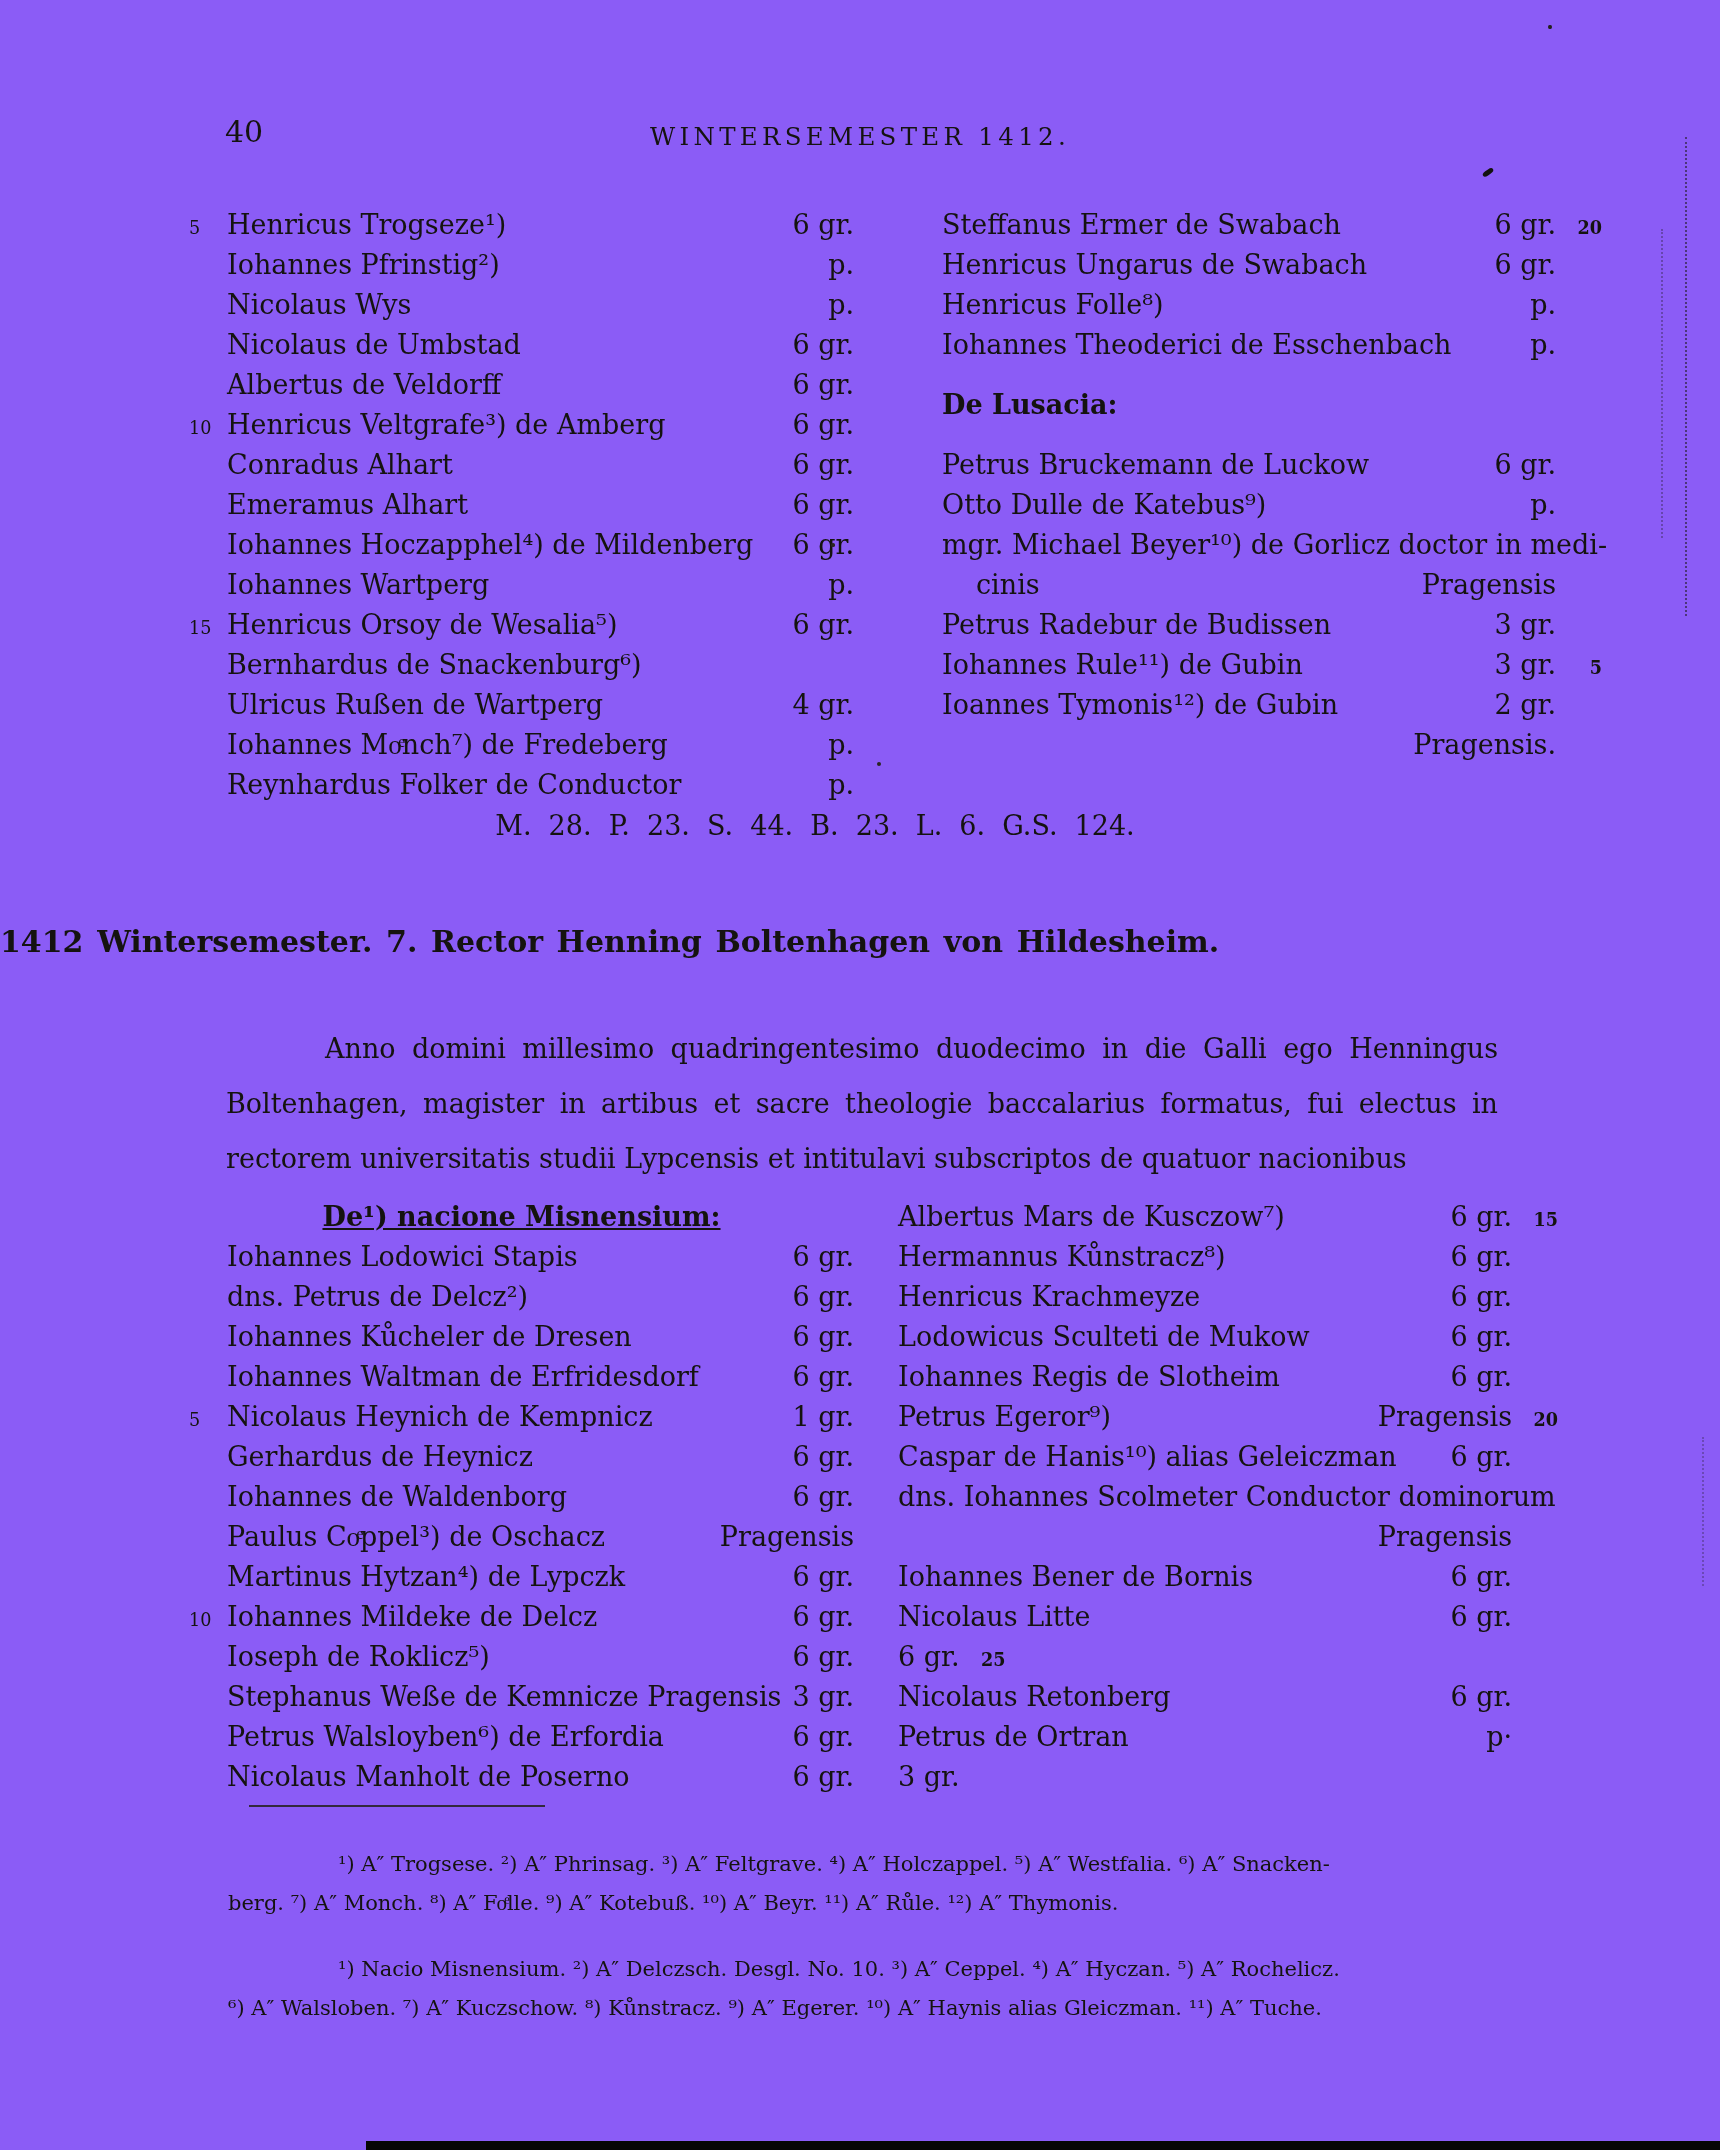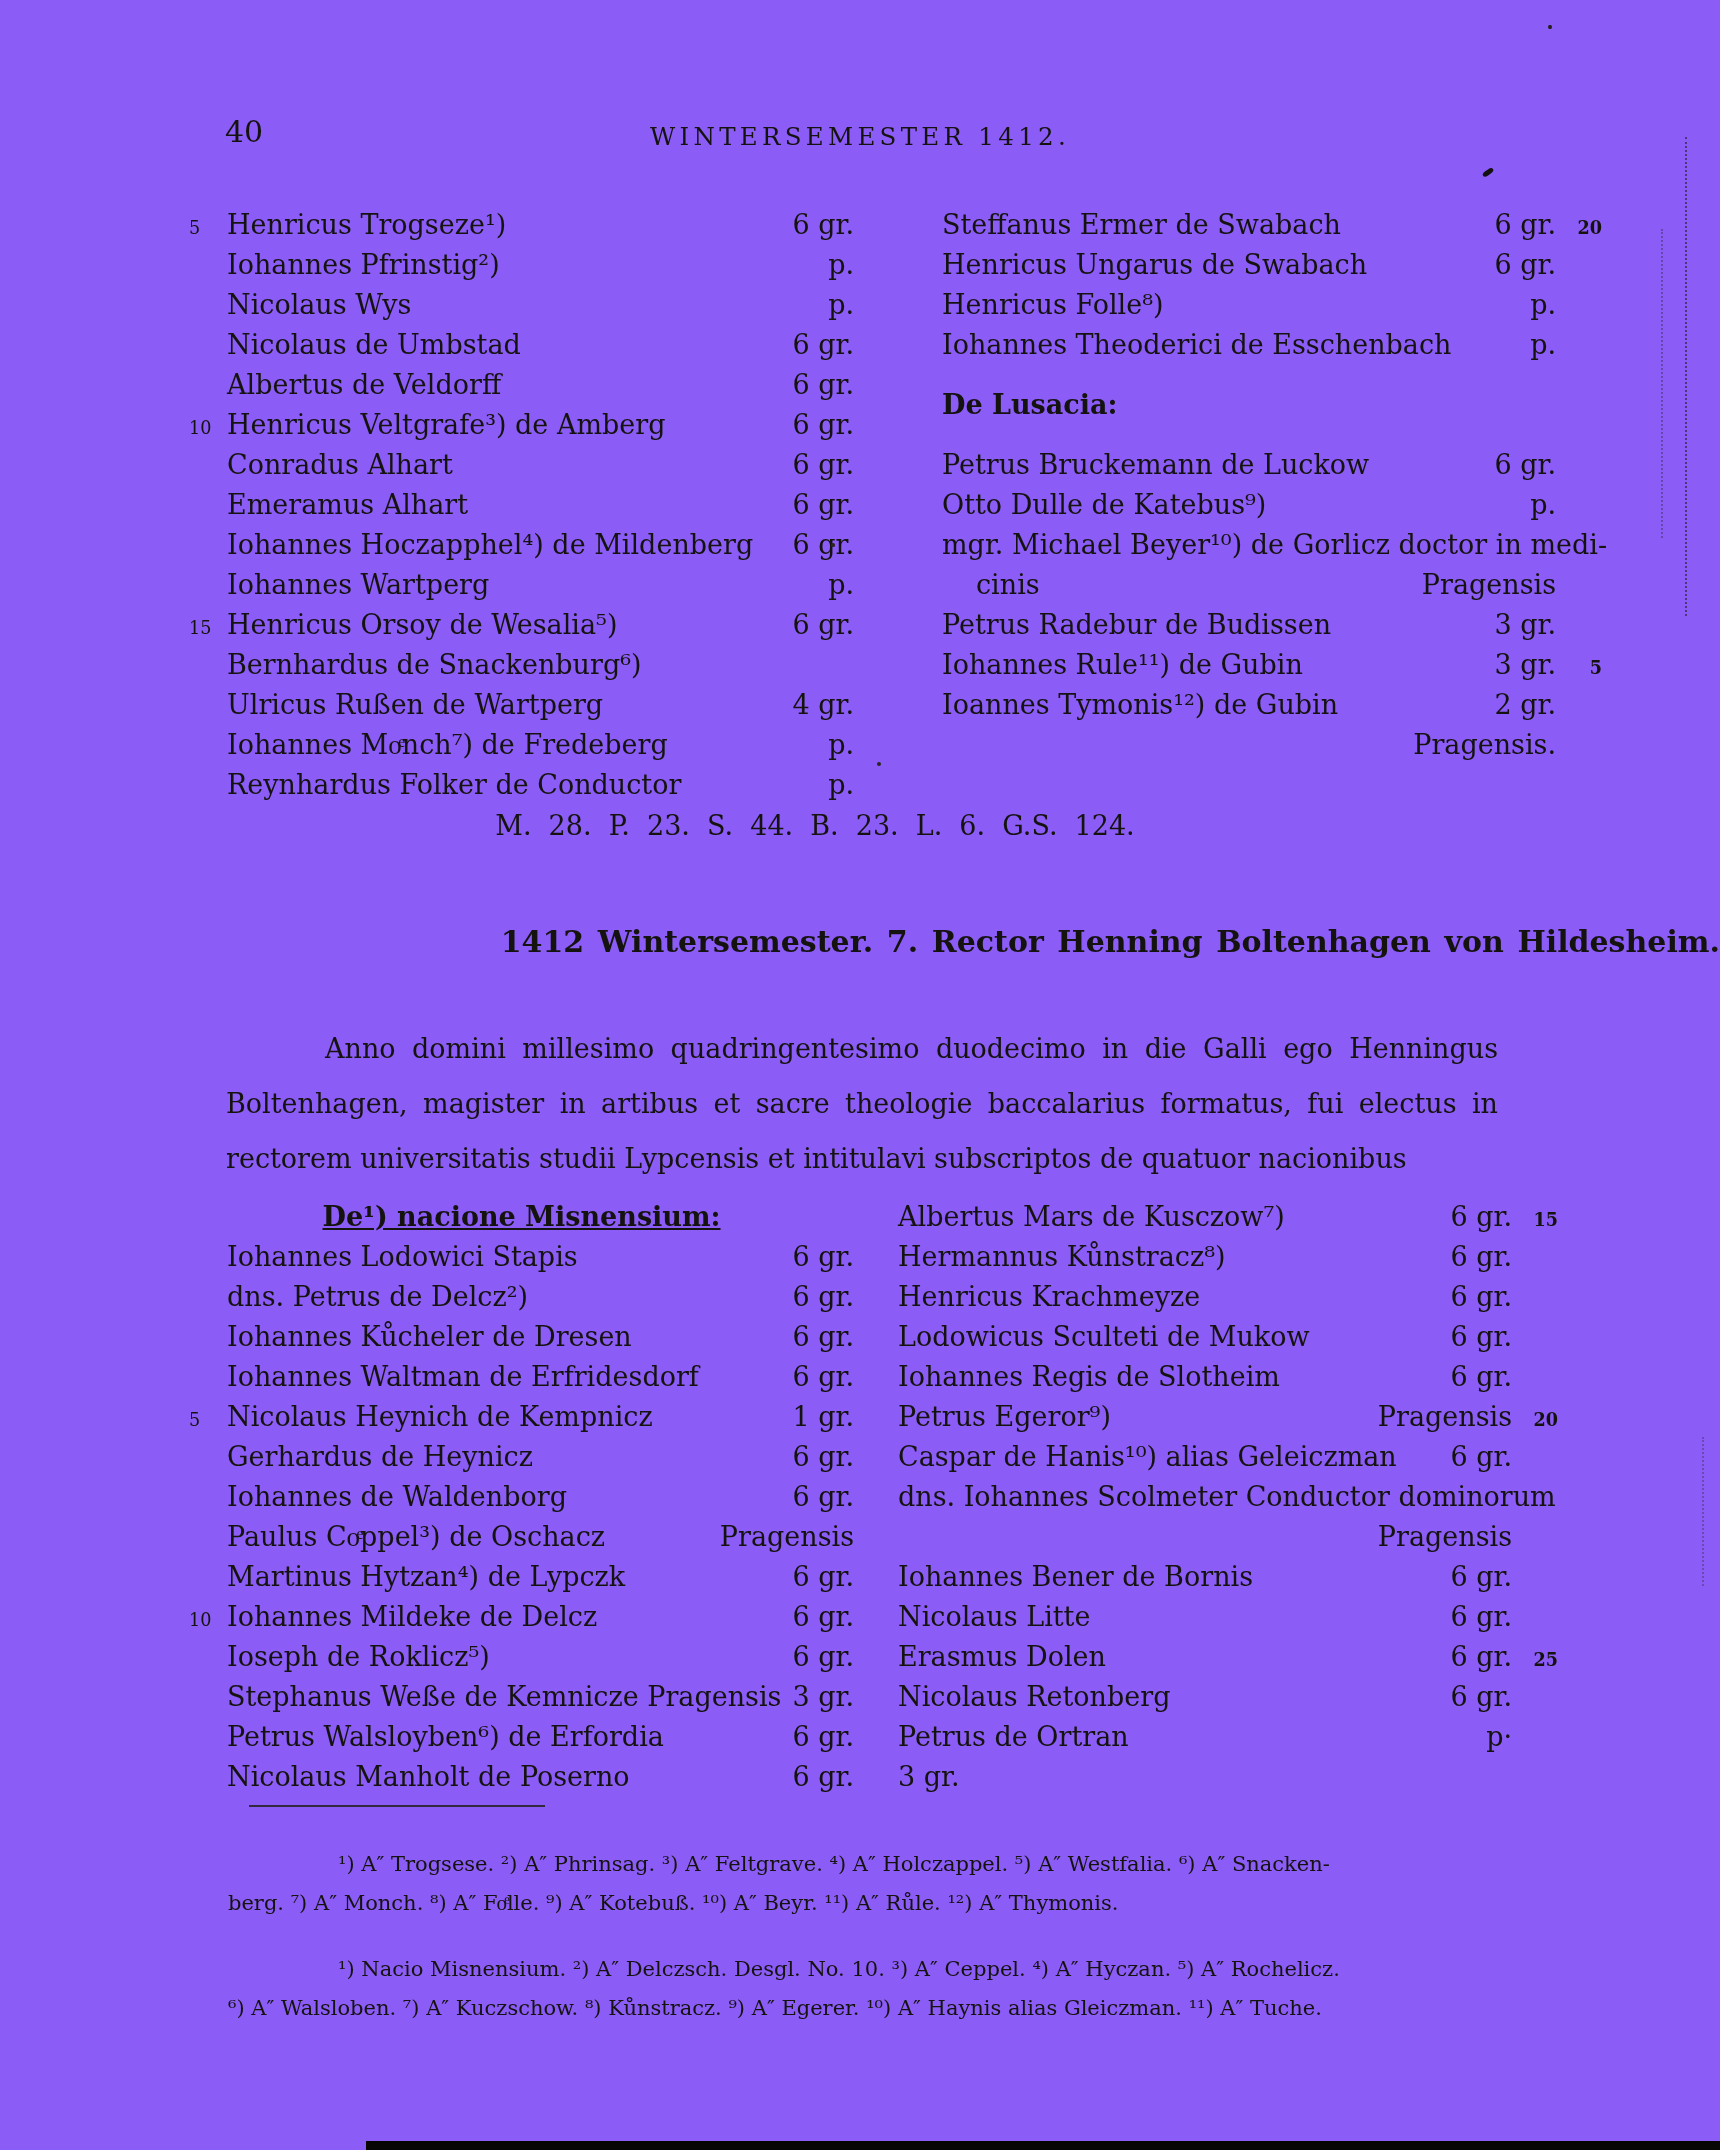--- a/index.html
+++ b/index.html
@@ -26,21 +26,21 @@
   .row.headrow{font-weight:bold; display:block; text-align:center;text-decoration:underline;}
   #l1L{left:189px; top:205px;  width:665px;}
   #l1R{left:898px; top:205px; width:660px;margin-left:44px;}
   #l2L{left:189px; top:1197px; width:665px;}
   #l2R{left:898px; top:1197px; width:660px;}
   .summary{
     position:absolute; left:0; right:90px; top:810px; text-align:center;
     font-size:27px; word-spacing:8.5px;
   }
   .h2{
-    position:absolute; left:0; right:0; top:925px; margin:0; text-align:right;
+    position:absolute; left:0; right:0; top:925px; margin:0; text-align:left;
     font-size:30px; font-weight:bold; line-height:33px; word-spacing:3.2px;
   }
   .para{
     position:absolute; left:226px; top:1021px; width:1272px; margin:0;
     font-size:27px; line-height:55px; text-align:justify; text-indent:99px;
   }
   .fnrule{position:absolute; left:249px; top:1805px; width:296px; height:2.1px; background:#23201c; opacity:.85;}
   .fn{position:absolute; left:228px; width:1314px; font-size:21px; line-height:39px;}
   #fn1{top:1845px;}
   #fn2{top:1950px;}
@@ -336,21 +336,20 @@
           <span class="nm">Iohannes Bener de Bornis</span>
           <span class="py">6 gr.</span>
           <span class="rno"></span>
         </div>
         <div class="row">
           <span class="nm">Nicolaus Litte</span>
           <span class="py">6 gr.</span>
           <span class="rno"></span>
         </div>
         <div class="row">
-          <span class="nm">Erasmus Dolen</span>
           <span class="py">6 gr.</span>
           <span class="rno">25</span>
         </div>
         <div class="row">
           <span class="nm">Nicolaus Retonberg</span>
           <span class="py">6 gr.</span>
           <span class="rno"></span>
         </div>
         <div class="row">
           <span class="nm">Petrus de Ortran</span>

